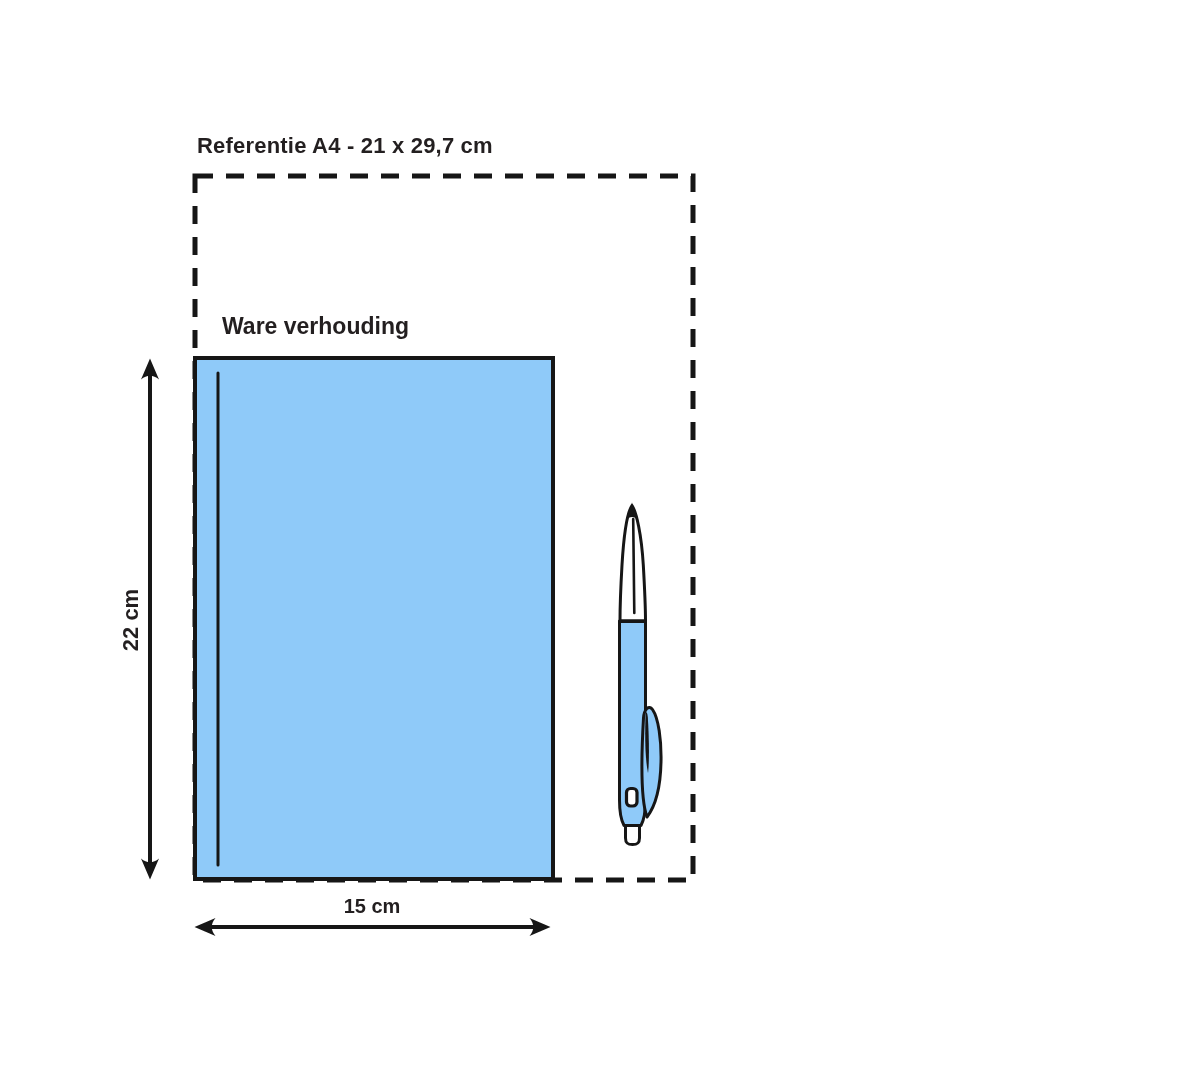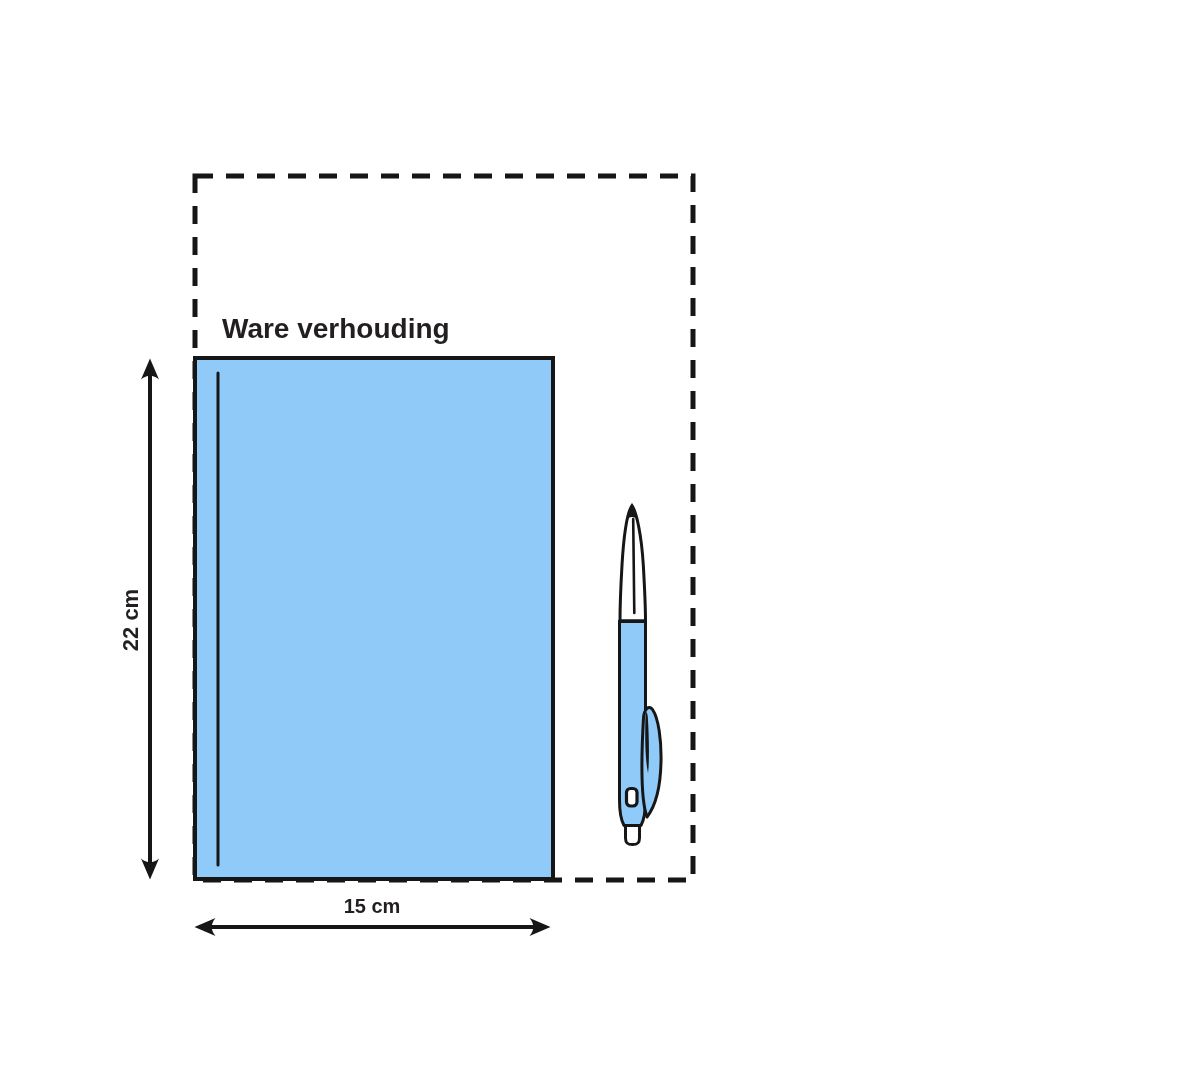--- a/index.html
+++ b/index.html
@@ -30,21 +30,21 @@
   }
   .label-reference {
     left: 197px;
     top: 135px;
     font-size: 22px;
     letter-spacing: 0.2px;
   }
   .label-true-scale {
     left: 222px;
     top: 315px;
-    font-size: 28px;
+    font-size: 23px;
   }
   .label-height {
     left: 131px;
     top: 620px;
     font-size: 22px;
     transform: translate(-50%, -50%) rotate(-90deg);
   }
   .label-width {
     left: 372px;
     top: 896px;
@@ -111,20 +111,21 @@
 
       <rect x="626.5" y="788.5" width="10.5" height="17.5" rx="4" fill="#ffffff" stroke="#161616" stroke-width="3.2"></rect>
 
       <path d="M 625.5 825.5 L 625.5 838
                C 625.5 843.5 628 844.5 632.5 844.5
                C 637 844.5 639.5 843.5 639.5 838
                L 639.5 825.5 Z" fill="#ffffff" stroke="#161616" stroke-width="3"></path>
     </g>
   </svg>
 
+  <div class="label label-reference">Referentie A4 - 21 x 29,7 cm</div>
 
   <div class="label label-true-scale">Ware verhouding</div>
 
   <div class="label label-height">22 cm</div>
 
   <div class="label label-width">15 cm</div>
 
 </div>
 
 </body></html>

